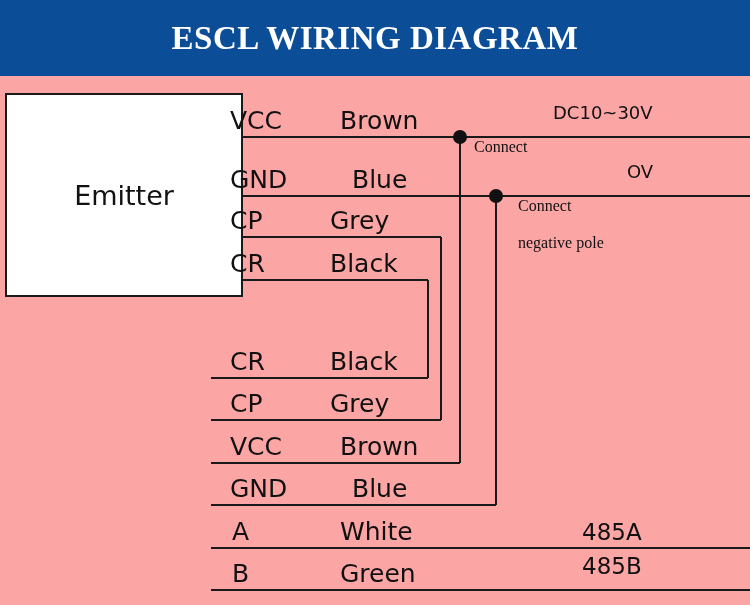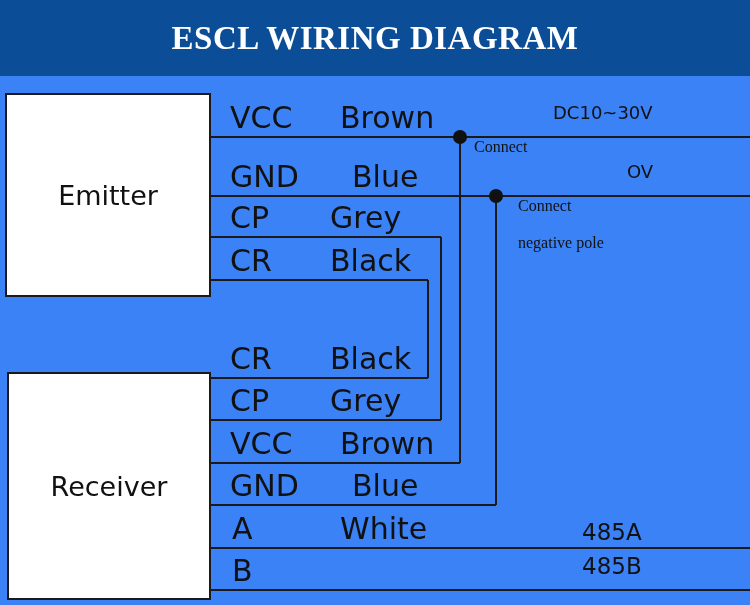--- a/index.html
+++ b/index.html
@@ -10,21 +10,21 @@
   body {
     width: 750px;
     height: 605px;
     font-family: "Liberation Sans", sans-serif;
     overflow: hidden;
   }
   #page {
     position: relative;
     width: 750px;
     height: 605px;
-    background: #3b82f6;
+    background: #fca5a5;
   }
 
   
   #header-banner {
     position: absolute;
     left: 0;
     top: 0;
     width: 750px;
     height: 76px;
     background: #0b4d96;
@@ -71,35 +71,35 @@
   .device-label {
     font-family: "DejaVu Sans", sans-serif;
     font-size: 27px;
     color: #111111;
     line-height: 1;
     white-space: nowrap;
   }
   #box-emitter {
     left: 5px;
     top: 17px;
-    width: 206px;
+    width: 238px;
     height: 204px;
   }
   #box-receiver {
     left: 7px;
     top: 296px;
     width: 204px;
     height: 228px;
   }
 
   
   .wire-label {
     position: absolute;
     font-family: "DejaVu Sans", sans-serif;
-    font-size: 30px;
+    font-size: 25px;
     color: #111111;
     line-height: 1;
     white-space: nowrap;
     transform: translateY(-100%);
   }
   .note-serif {
     position: absolute;
     font-family: "Liberation Serif", serif;
     font-size: 16px;
     color: #111111;
@@ -169,23 +169,20 @@
       </g>
 
       <circle cx="460" cy="61" r="7" fill="#111111"></circle>
       <circle cx="496" cy="120" r="7" fill="#111111"></circle>
     </svg>
 
     <div class="device-box" id="box-emitter">
       <span class="device-label">Emitter</span>
     </div>
 
-    <div class="device-box" id="box-receiver">
-      <span class="device-label">Receiver</span>
-    </div>
 
     <span class="wire-label" style="left:230px; top:57px;">VCC</span>
     <span class="wire-label" style="left:340px; top:57px;">Brown</span>
 
     <span class="wire-label" style="left:230px; top:116px;">GND</span>
     <span class="wire-label" style="left:352px; top:116px;">Blue</span>
 
     <span class="wire-label" style="left:230px; top:157px;">CP</span>
     <span class="wire-label" style="left:330px; top:157px;">Grey</span>
 
@@ -202,20 +199,21 @@
     <span class="wire-label" style="left:340px; top:383px;">Brown</span>
 
     <span class="wire-label" style="left:230px; top:425px;">GND</span>
     <span class="wire-label" style="left:352px; top:425px;">Blue</span>
 
     <span class="wire-label" style="left:232px; top:468px;">A</span>
     <span class="wire-label" style="left:340px; top:468px;">White</span>
     <span class="rs485-label" style="left:582px; top:468px;">485A</span>
 
     <span class="wire-label" style="left:232px; top:510px;">B</span>
+    <span class="wire-label" style="left:340px; top:510px;">Green</span>
     <span class="rs485-label" style="left:582px; top:502px;">485B</span>
 
     <span class="note-serif" style="left:474px; top:35px;">Connect</span>
     <span class="note-big" style="left:553px; top:28px;">DC10~30V</span>
 
     <span class="note-serif" style="left:518px; top:94px;">Connect</span>
     <span class="note-big" style="left:615px; top:87px;margin-left:12px;">OV</span>
     <span class="note-serif" style="left:518px; top:131px;">negative pole</span>
 
   </div>

